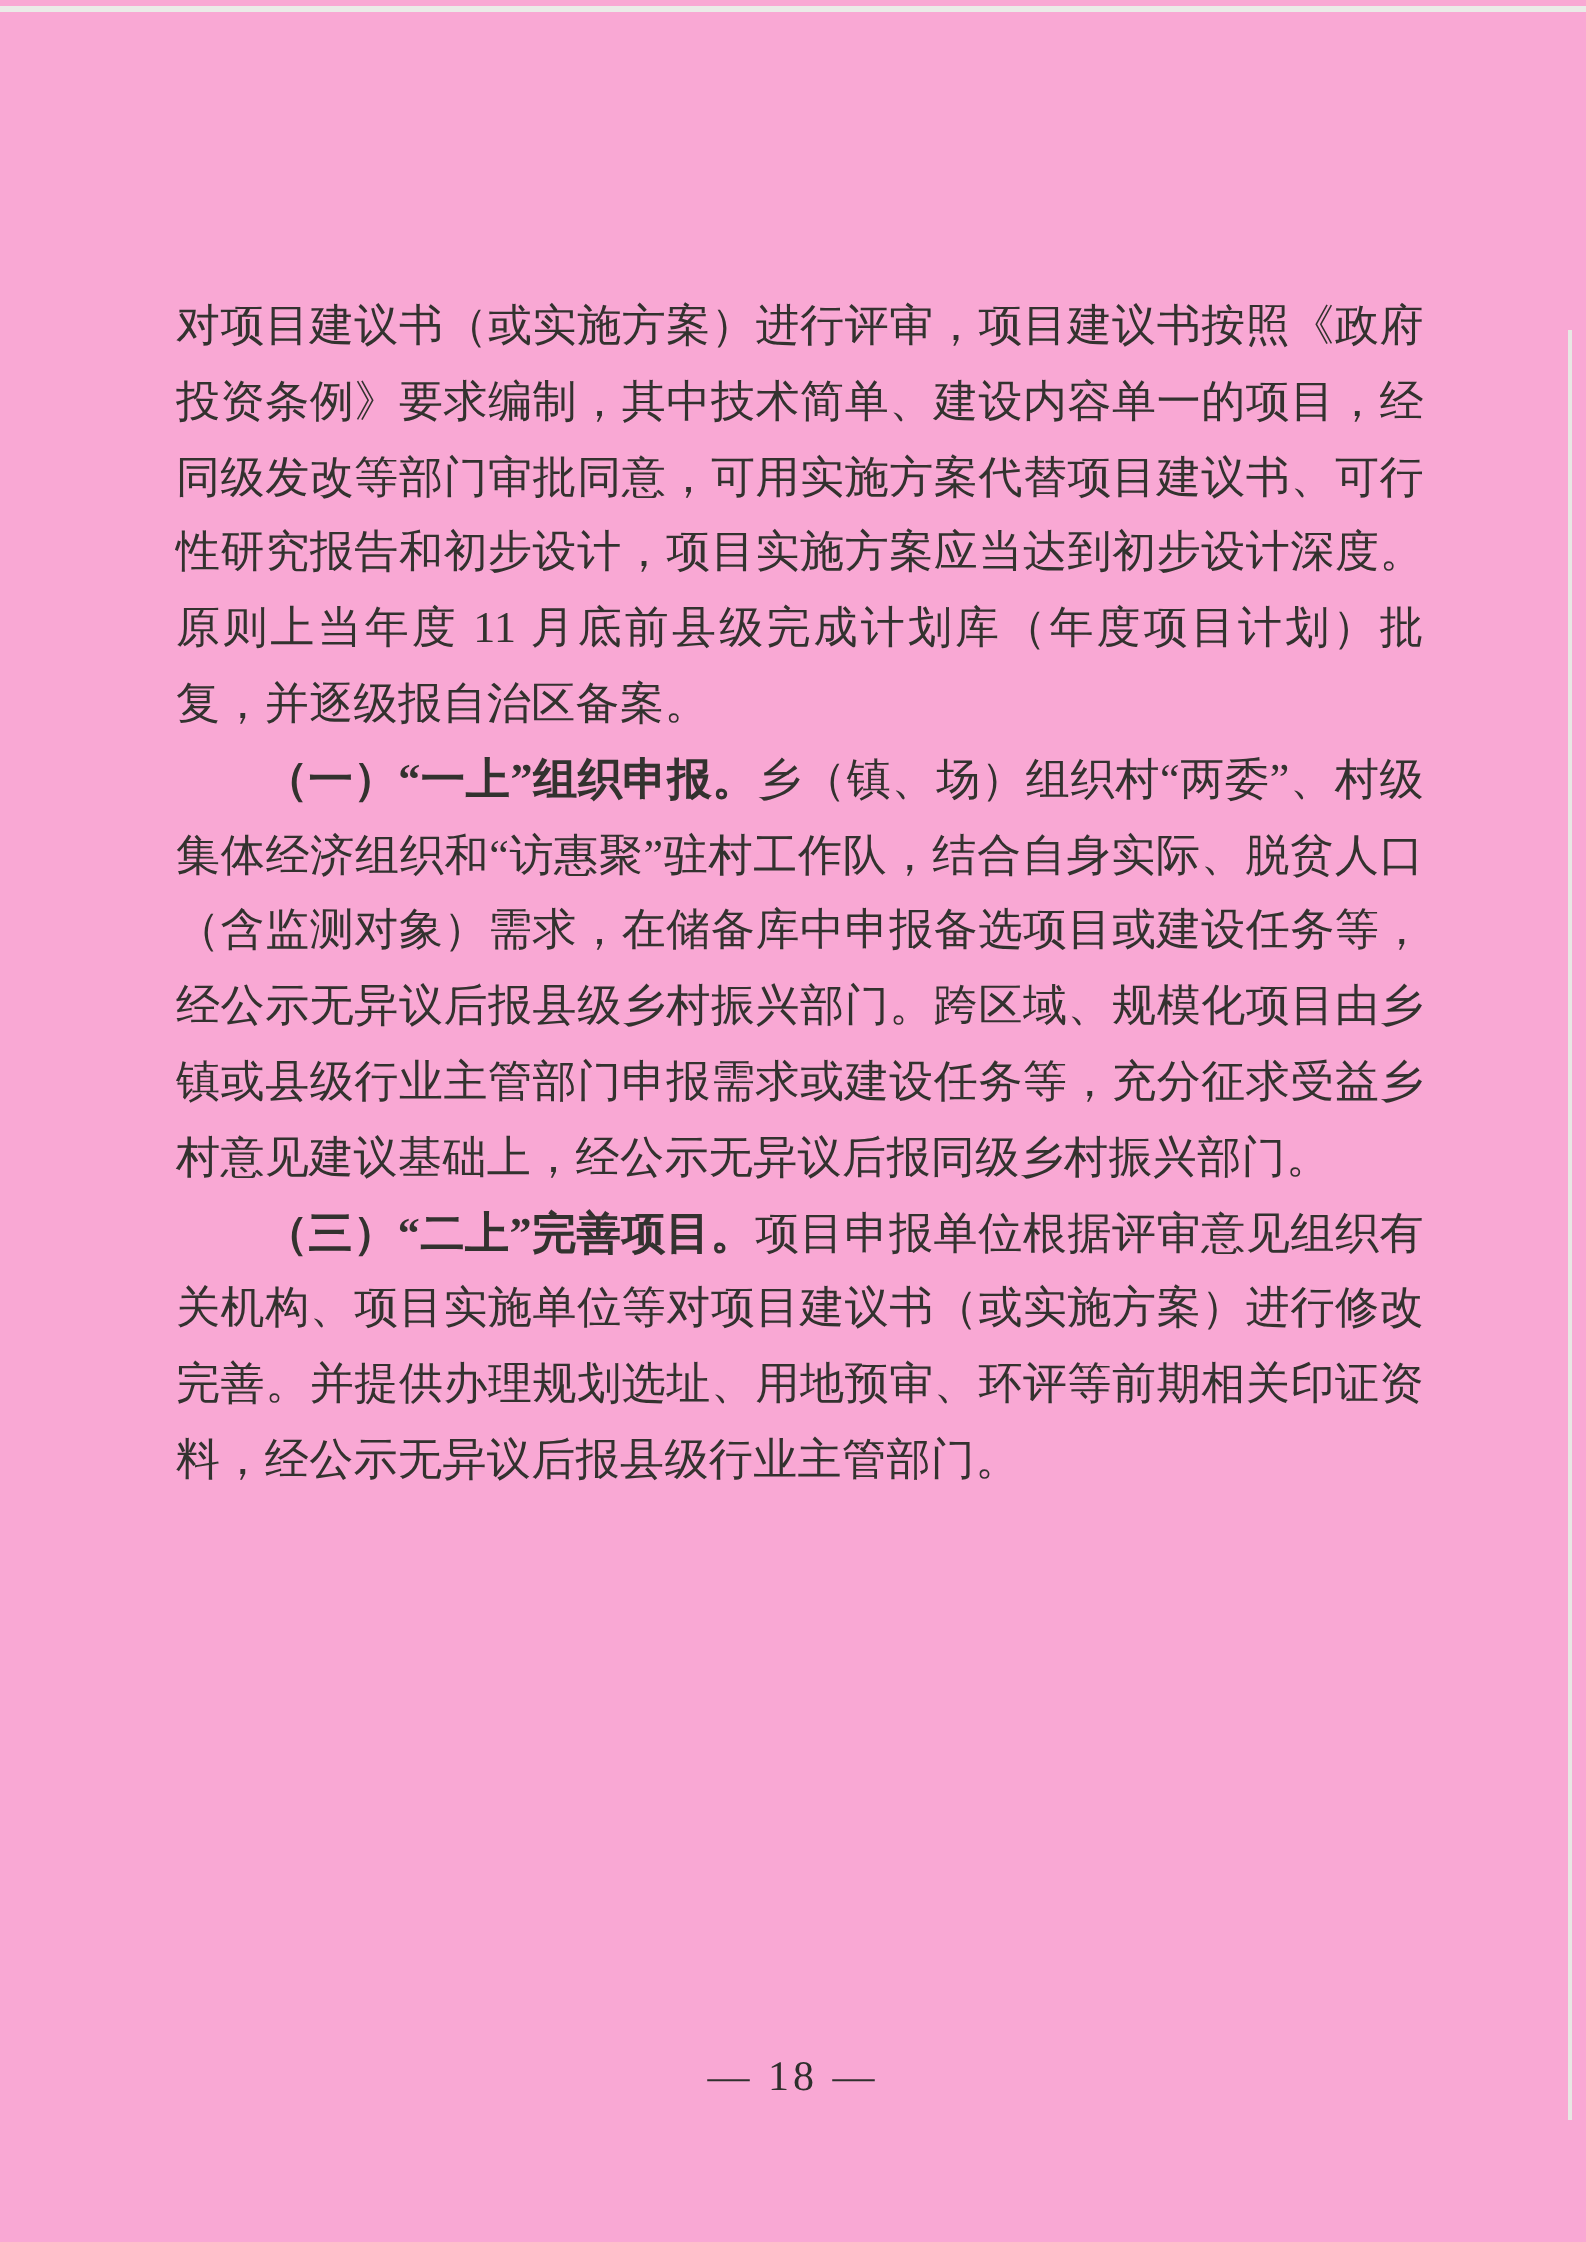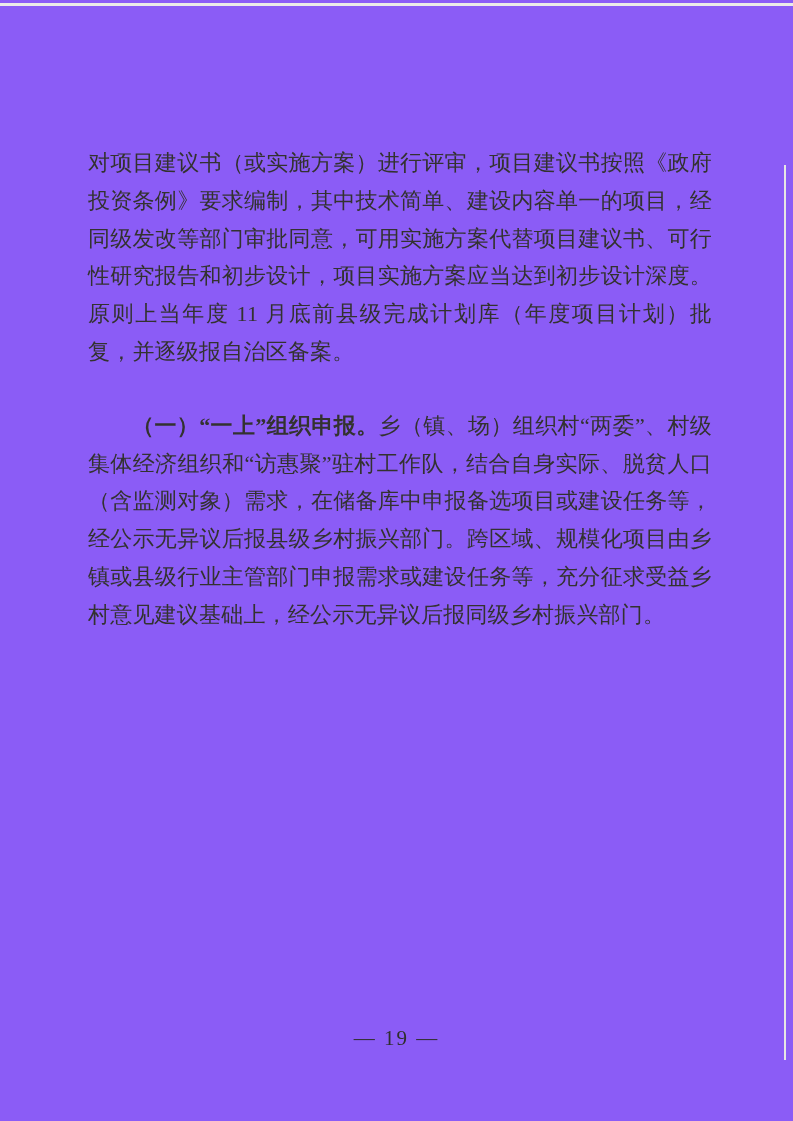--- a/index.html
+++ b/index.html
@@ -13,21 +13,21 @@
     background: #f6f6f4;
     font-family: "Liberation Serif", "DejaVu Serif", serif;
     overflow: hidden;
   }
   .sheet {
     position: absolute;
     left: 0;
     top: 0;
     width: 793px;
     height: 1121px;
-    background: #8b5cf6;
+    background: #f9a8d4;
   }
   
   .edge-top {
     position: absolute;
     top: 3px;
     left: 0;
     width: 100%;
     height: 3px;
     background: #ebebe8;
   }
@@ -50,21 +50,20 @@
     text-justify: inter-ideograph;
     color: #33322f;
     letter-spacing: 0.2px;
   }
   .body-text p {
     margin: 0;
     padding: 0;
   }
   .body-text p.indent {
     text-indent: 2em;
-    margin-top: 36px;
   }
   .lead {
     font-weight: bold;
   }
   .page-number {
     position: absolute;
     left: 0;
     top: 1026px;
     width: 100%;
     text-align: center;
@@ -79,16 +78,17 @@
 <div class="sheet">
   <div class="edge-top"></div>
   <div class="edge-right"></div>
 
   <div class="body-text">
     <p><span class="lead"></span><span>对项目建议书（或实施方案）进行评审，项目建议书按照《政府投资条例》要求编制，其中技术简单、建设内容单一的项目，经同级发改等部门审批同意，可用实施方案代替项目建议书、可行性研究报告和初步设计，项目实施方案应当达到初步设计深度。原则上当年度 11 月底前县级完成计划库（年度项目计划）批复，并逐级报自治区备案。</span></p>
 
     <p class="indent"><span class="lead">（一）“一上”组织申报。</span><span>乡（镇、场）组织村“两委”、村级集体经济组织和“访惠聚”驻村工作队，结合自身实际、脱贫人口（含监测对象）需求，在储备库中申报备选项目或建设任务等，经公示无异议后报县级乡村振兴部门。跨区域、规模化项目由乡镇或县级行业主管部门申报需求或建设任务等，充分征求受益乡村意见建议基础上，经公示无异议后报同级乡村振兴部门。</span></p>
 
 
+    <p class="indent"><span class="lead">（三）“二上”完善项目。</span><span>项目申报单位根据评审意见组织有关机构、项目实施单位等对项目建议书（或实施方案）进行修改完善。并提供办理规划选址、用地预审、环评等前期相关印证资料，经公示无异议后报县级行业主管部门。</span></p>
   </div>
 
-  <div class="page-number">— 19 —</div>
+  <div class="page-number">— 18 —</div>
 </div>
 
 </body></html>

